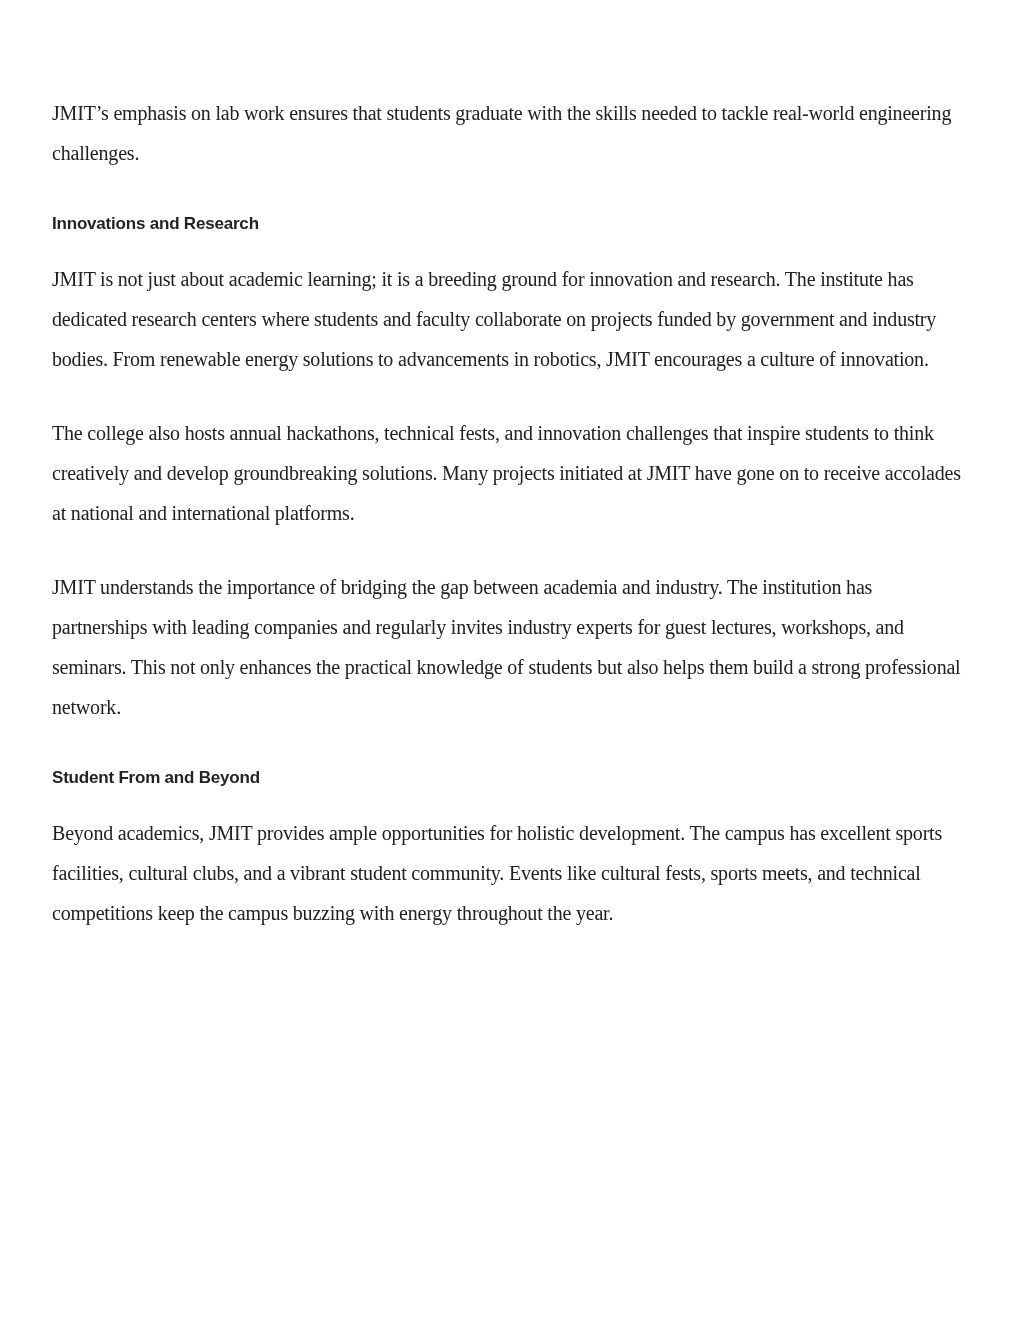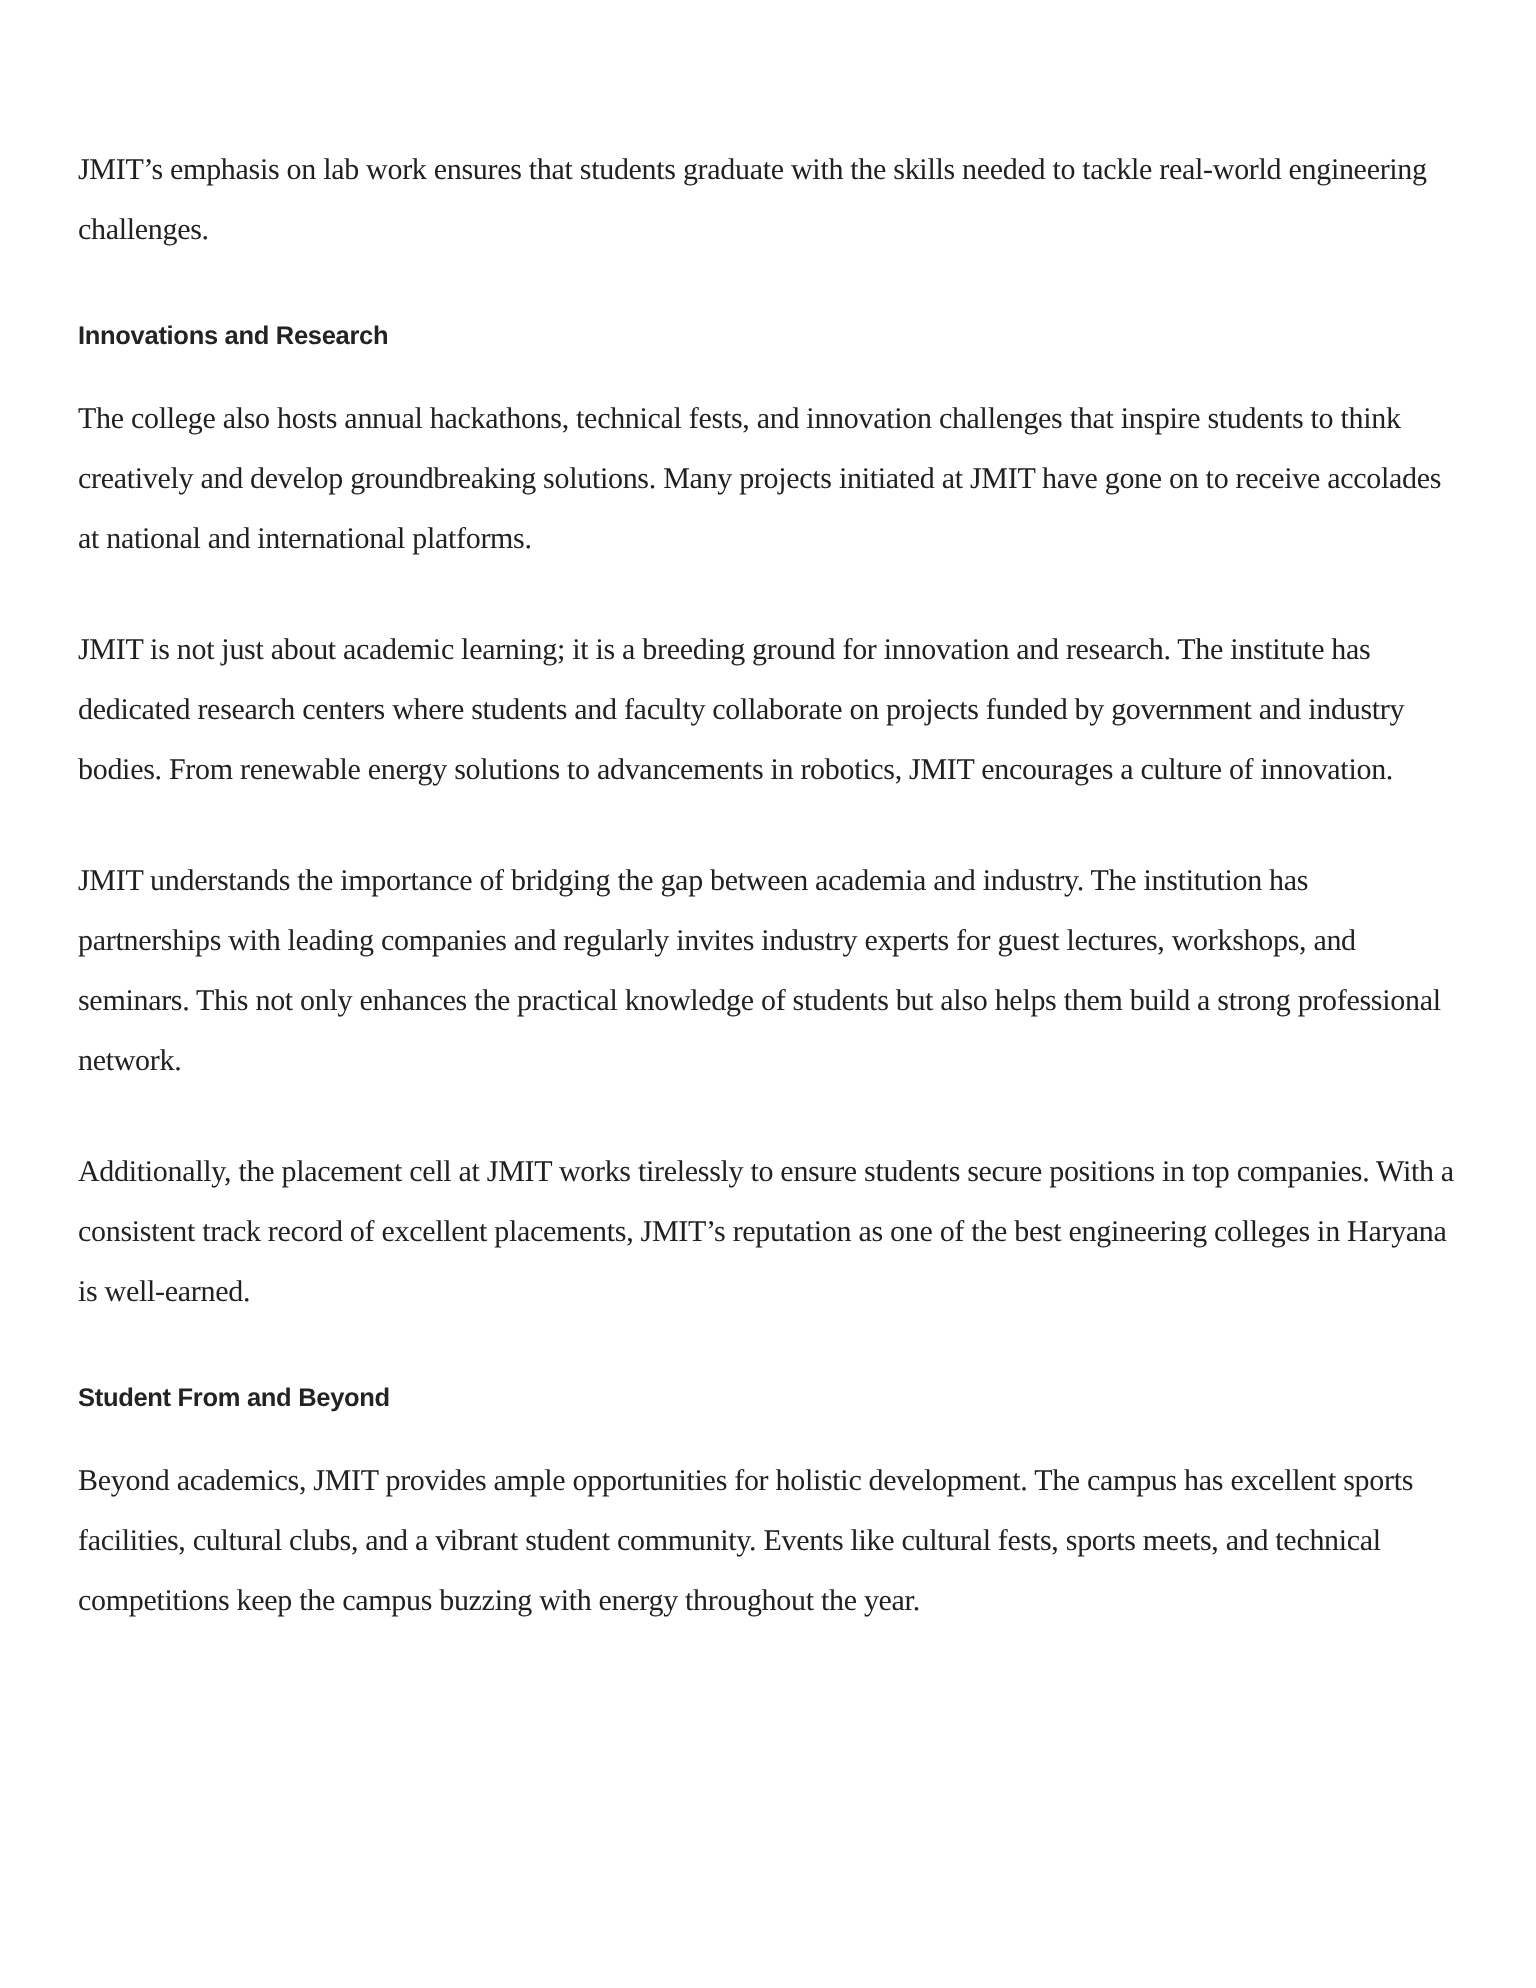--- a/index.html
+++ b/index.html
@@ -39,25 +39,24 @@
   }
 </style>
 </head>
 <body>
 
 <main class="page">
   <p class="para">JMIT’s emphasis on lab work ensures that students graduate with the skills needed to tackle real-world engineering challenges.</p>
 
   <h2 class="heading">Innovations and Research</h2>
 
+  <p class="para">JMIT is not just about academic learning; it is a breeding ground for innovation and research. The institute has dedicated research centers where students and faculty collaborate on projects funded by government and industry bodies. From renewable energy solutions to advancements in robotics, JMIT encourages a culture of innovation.</p>
+
   <p class="para">The college also hosts annual hackathons, technical fests, and innovation challenges that inspire students to think creatively and develop groundbreaking solutions. Many projects initiated at JMIT have gone on to receive accolades at national and international platforms.</p>
-
-  <p class="para">JMIT is not just about academic learning; it is a breeding ground for innovation and research. The institute has dedicated research centers where students and faculty collaborate on projects funded by government and industry bodies. From renewable energy solutions to advancements in robotics, JMIT encourages a culture of innovation.</p>
 
 
   <p class="para">JMIT understands the importance of bridging the gap between academia and industry. The institution has partnerships with leading companies and regularly invites industry experts for guest lectures, workshops, and seminars. This not only enhances the practical knowledge of students but also helps them build a strong professional network.</p>
 
-  <p class="para">Additionally, the placement cell at JMIT works tirelessly to ensure students secure positions in top companies. With a consistent track record of excellent placements, JMIT’s reputation as one of the best engineering colleges in Haryana is well-earned.</p>
 
   <h2 class="heading">Student From and Beyond</h2>
 
   <p class="para">Beyond academics, JMIT provides ample opportunities for holistic development. The campus has excellent sports facilities, cultural clubs, and a vibrant student community. Events like cultural fests, sports meets, and technical competitions keep the campus buzzing with energy throughout the year.</p>
 </main>
 
 </body></html>

